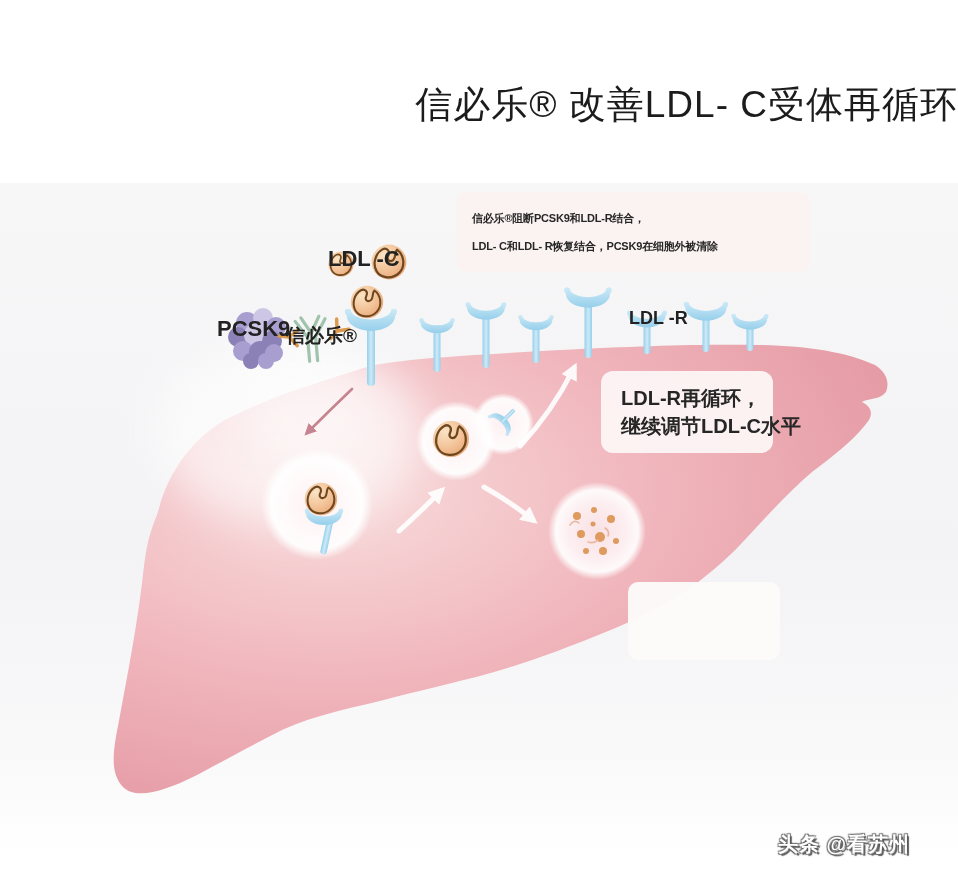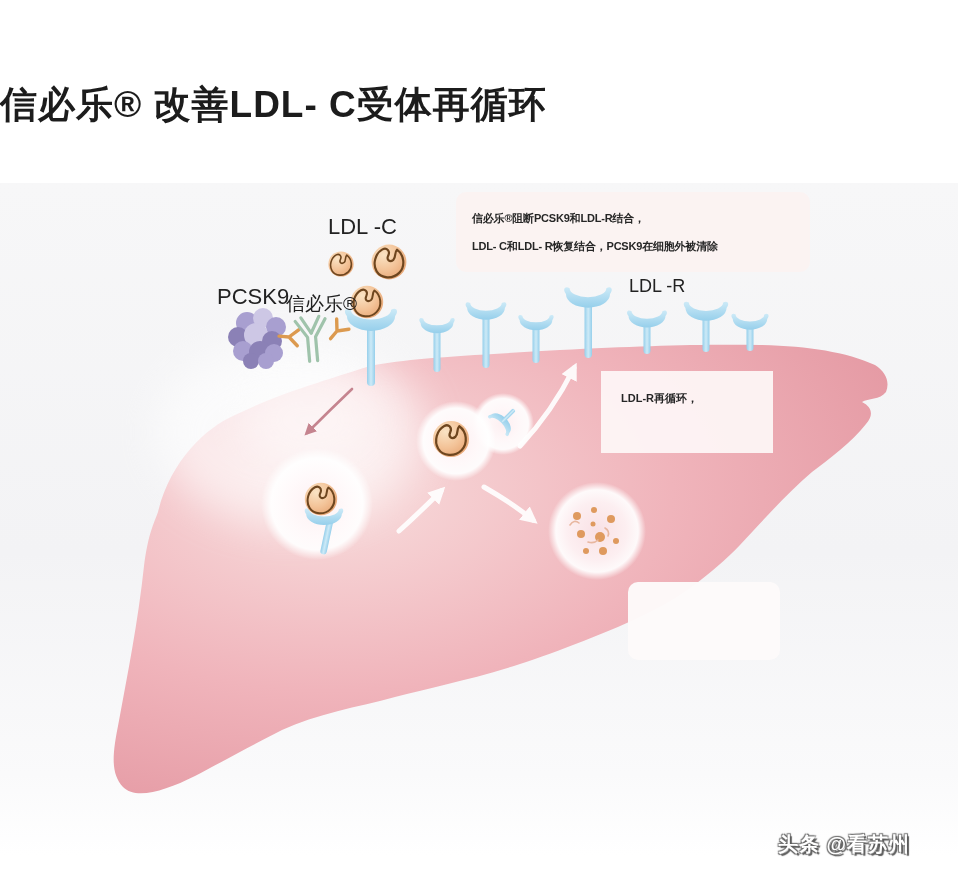--- a/index.html
+++ b/index.html
@@ -6,45 +6,45 @@
   .stage{
     position:relative;width:958px;height:885px;margin:0 auto;
     background:#ffffff;overflow:hidden;
     font-family:"Liberation Sans","DejaVu Sans",sans-serif;
   }
   .bg-band{
     position:absolute;left:0;top:183px;width:958px;height:672px;
     background:linear-gradient(180deg,#f7f7f8 0%,#f3f3f5 55%,#fafafb 88%,#ffffff 100%);
   }
   .title{
-    position:absolute;left:0;top:80px;width:958px;text-align:left;
-    font-size:37px;font-weight:700;color:#1c1c1c;letter-spacing:1px;margin:0;
+    position:absolute;left:0;top:80px;width:958px;text-align:right;
+    font-size:37px;font-weight:400;color:#1c1c1c;letter-spacing:1px;margin:0;
   }
   .diagram-svg{position:absolute;left:0;top:0;}
   .mol-label{
-    position:absolute;font-weight:400;color:#222222;white-space:nowrap;
+    position:absolute;font-weight:700;color:#222222;white-space:nowrap;margin-top:32px;
   }
   .label-ldlc{left:328px;top:214px;font-size:22px;}
   .label-pcsk9{left:217px;top:284px;font-size:22px;}
   .label-drug{left:286px;top:291px;font-size:19px;text-align:center;}
   .label-ldlr{left:629px;top:276px;font-size:18px;}
   .callout{
     position:absolute;box-sizing:border-box;border-radius:10px;
     font-weight:700;color:#262626;white-space:nowrap;
   }
   .callout .line{display:block;}
   .callout-binding{
     left:456px;top:192px;width:354px;height:80px;
     background:#fbf3f2;padding:12px 16px;font-size:11px;line-height:28px;
     letter-spacing:-0.2px;
   }
   .callout-recycle{
-    left:601px;top:371px;width:172px;height:82px;border-radius:0;
+    left:601px;top:371px;width:172px;height:82px;border-radius:12px;
     background:rgba(253,246,246,0.95);padding:13px 0 13px 20px;
-    font-size:11px;line-height:28px;
+    font-size:20px;line-height:28px;
   }
   .callout-degrade{
     left:628px;top:582px;width:152px;height:78px;
     background:rgba(253,250,250,0.97);padding:12px 0 12px 17px;
     font-size:17px;line-height:28px;
   }
   .watermark{
     position:absolute;left:778px;top:831px;font-size:20px;font-weight:700;
     color:#ffffff;letter-spacing:1px;white-space:nowrap;
     text-shadow:2px 2px 1px #595959, -1px -1px 1px #7a7a7a, 1px -1px 1px #6a6a6a, -1px 1px 1px #6a6a6a;
@@ -244,19 +244,20 @@
   <div class="mol-label label-pcsk9">PCSK9</div>
   <div class="mol-label label-drug">信必乐®</div>
   <div class="mol-label label-ldlr">LDL -R</div>
 
   <div class="callout callout-binding">
     <span class="line">信必乐®阻断PCSK9和LDL-R结合，</span>
     <span class="line">LDL- C和LDL- R恢复结合，PCSK9在细胞外被清除</span>
   </div>
   <div class="callout callout-recycle">
     <span class="line">LDL-R再循环，</span>
+    <span class="line">继续调节LDL-C水平</span>
   </div>
   <div class="callout callout-degrade">
   </div>
 
   <div class="watermark">头条 @看苏州</div>
 
 </div>
 
 </body></html>

